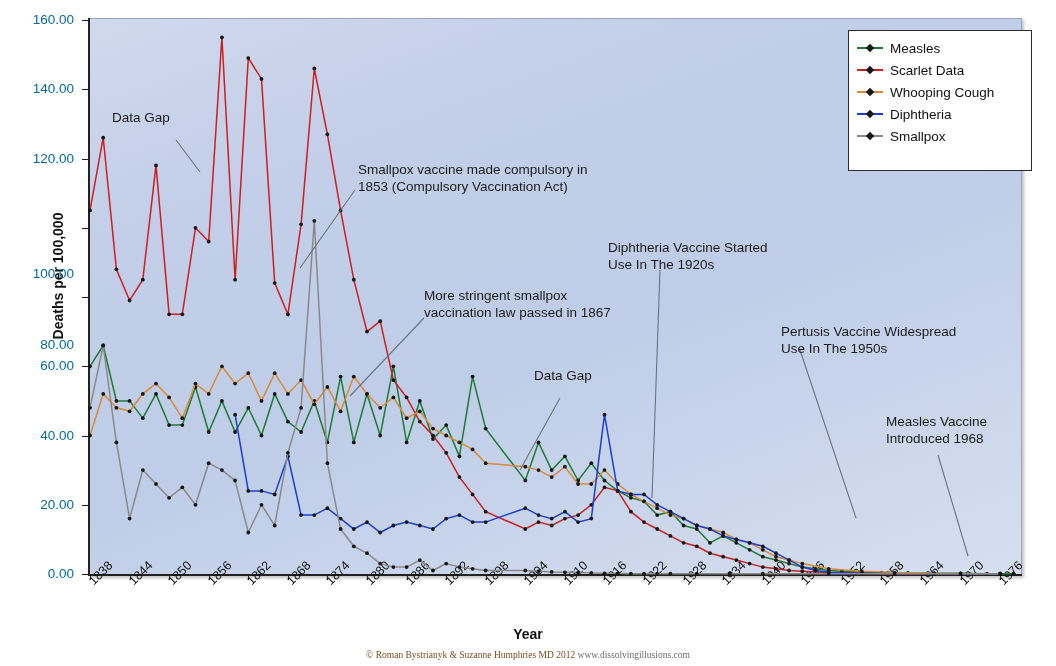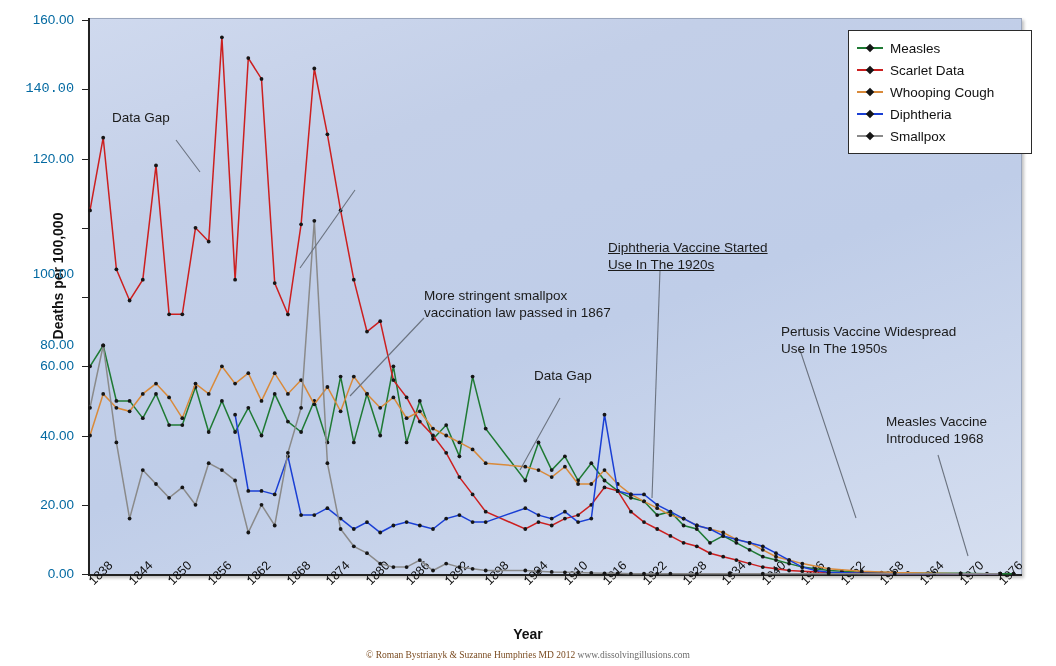--- a/index.html
+++ b/index.html
@@ -31,21 +31,21 @@
     font-size:14px;font-weight:bold;color:#111;
     transform:rotate(-90deg);
   }
   .x-axis-title{
     position:absolute;left:0;top:626px;width:1056px;text-align:center;
     font-size:14px;font-weight:bold;color:#111;
   }
 
   .legend{
     position:absolute;right:24px;top:30px;width:166px;
-    background:#ffffff;border:1px solid #2b2b2b;padding:6px 8px 6px 8px;
+    background:#ffffff;border:1px solid #2b2b2b;padding:6px 8px 23px 8px;
   }
   .legend-row{display:flex;align-items:center;height:22px;}
   .legend-swatch{width:26px;height:12px;position:relative;margin-right:7px;flex:0 0 26px;}
   .legend-swatch .ln{position:absolute;left:0;top:5px;width:26px;height:2px;}
   .legend-swatch .mk{position:absolute;left:10px;top:3px;width:6px;height:6px;transform:rotate(45deg);}
   .legend-label{font-size:13.5px;color:#111;white-space:nowrap;}
 
   .annot{
     position:absolute;font-size:13.5px;color:#1b1b1b;line-height:1.25;
     white-space:pre-line;
@@ -79,21 +79,21 @@
       <div class="ylabel" style="top: 435.5px;">40.00</div>
       <div class="ytickmark" style="top: 435.5px;"></div>
       <div class="ylabel" style="top: 366.25px;">60.00</div>
       <div class="ytickmark" style="top: 366.25px;"></div>
       <div class="ylabel" style="top: 297px; margin-top: 48px;">80.00</div>
       <div class="ytickmark" style="top: 297px;"></div>
       <div class="ylabel" style="top: 227.75px; margin-top: 46px;">100.00</div>
       <div class="ytickmark" style="top: 227.75px;"></div>
       <div class="ylabel" style="top: 158.5px;">120.00</div>
       <div class="ytickmark" style="top: 158.5px;"></div>
-      <div class="ylabel" style="top: 89.25px; font-family: Liberation Mono, monospace;">140.00</div>
+      <div class="ylabel" style="top: 89.25px;">140.00</div>
       <div class="ytickmark" style="top: 89.25px;"></div>
       <div class="ylabel" style="top: 20px;">160.00</div>
       <div class="ytickmark" style="top: 20px;"></div>
     </div>
   <div id="xticks">
       <div class="xlabel" style="left: 86px;">1838</div>
       <div class="xtickmark" style="left: 90px;"></div>
       <div class="xlabel" style="left: 125.574px;">1844</div>
       <div class="xtickmark" style="left: 129.574px;"></div>
       <div class="xlabel" style="left: 165.149px;">1850</div>
@@ -447,24 +447,26 @@
       <path d="M424,318 L350,396"></path>
       <path d="M540,396 L500,470" opacity="0"></path>
       <path d="M560,398 L520,470"></path>
       <path d="M660,270 L652,498"></path>
       <path d="M800,350 L856,518"></path>
       <path d="M938,455 L968,556"></path>
     </g>
   </svg>
 
   <div class="annot" style="left:112px;top:110px;">Data Gap</div>
+  <div class="annot" style="left:358px;top:162px;">Smallpox vaccine made compulsory in
+1853 (Compulsory Vaccination Act)</div>
   <div class="annot" style="left:424px;top:288px;">More stringent smallpox
 vaccination law passed in 1867</div>
   <div class="annot" style="left:534px;top:368px;">Data Gap</div>
-  <div class="annot" style="left:608px;top:240px;text-decoration:underline;">Diphtheria Vaccine Started
+  <div class="annot" style="left:608px;top:240px;">Diphtheria Vaccine Started
 Use In The 1920s</div>
   <div class="annot" style="left:738px;top:324px;margin-left:43px;">Pertusis Vaccine Widespread
 Use In The 1950s</div>
   <div class="annot" style="left:886px;top:414px;">Measles Vaccine
 Introduced 1968</div>
 
   <div class="legend" id="legend">
       <div class="legend-row">
         <span class="legend-swatch">
           <span class="ln" style="background: rgb(31, 122, 52);"></span>

